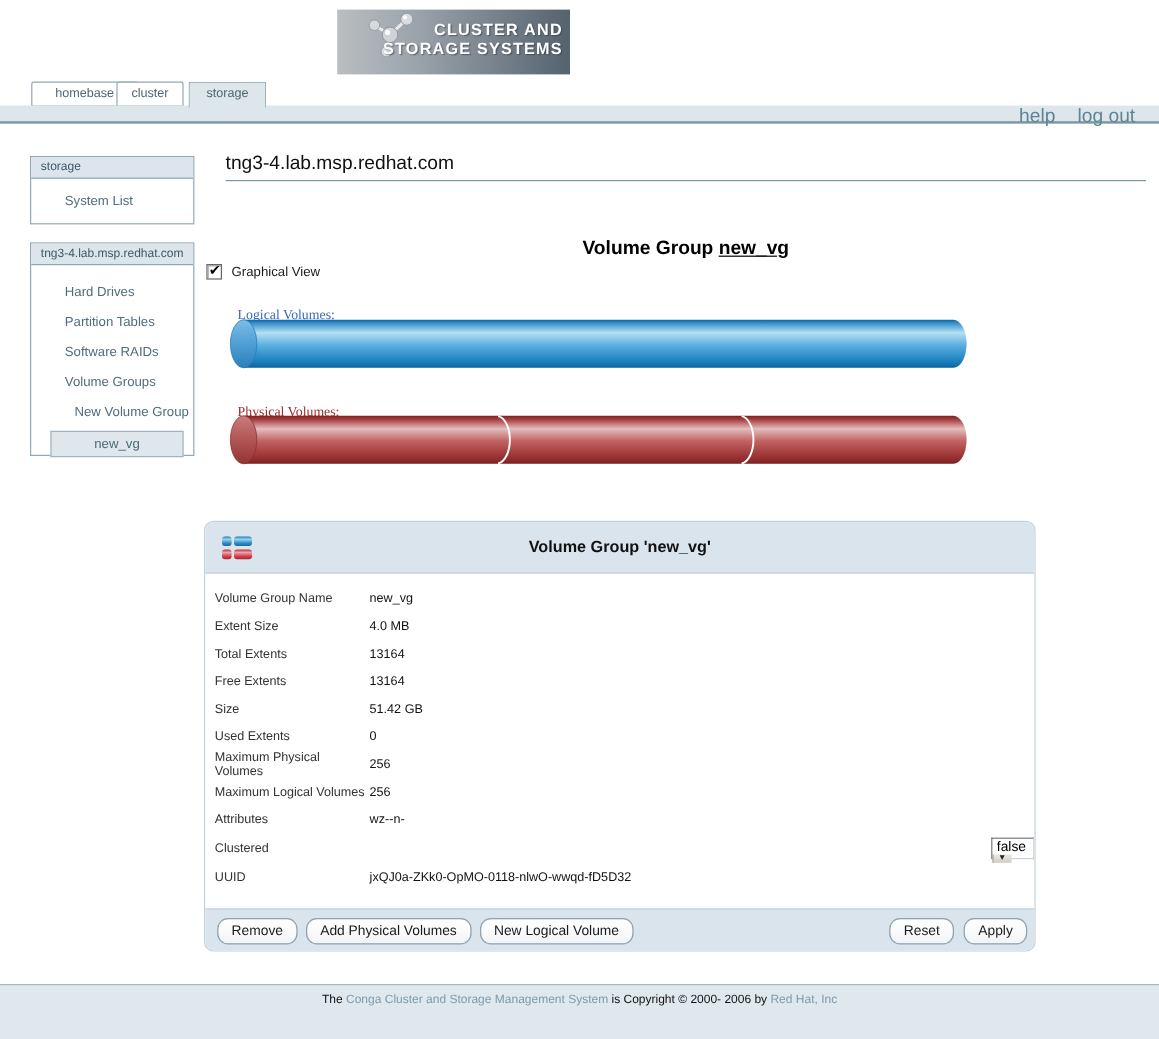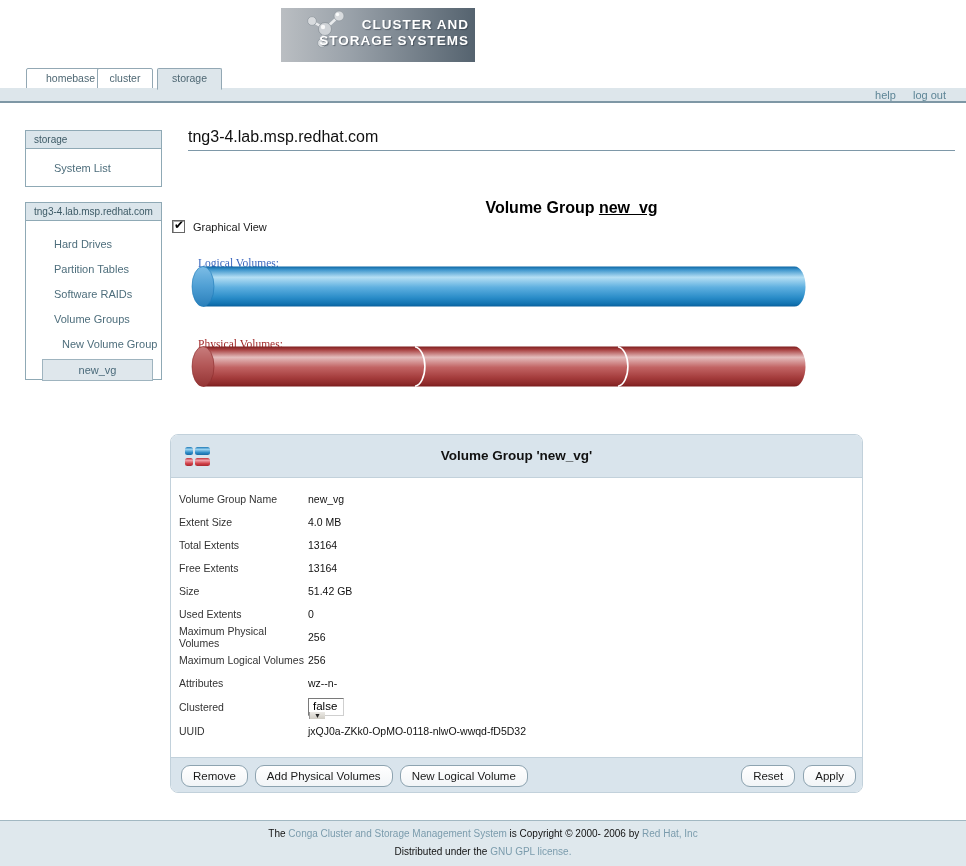--- a/index.html
+++ b/index.html
@@ -21,21 +21,21 @@
     font-weight:bold; font-size:13.5px; letter-spacing:1px; line-height:16px;
     text-shadow:1px 1px 1px rgba(40,50,60,.55); }
   .molecule { position:absolute; left:24px; top:1px; }
 
   
   .tab { position:absolute; top:68px; height:21px; background:#ffffff; border:1px solid #93a8b4;
     border-radius:2px 2px 0 0; font-size:10.5px; color:#4e6773; text-align:center; line-height:19px; cursor:default; }
   .tab.active { background:#dde6eb; border-bottom:1px solid #dde6eb; height:22px; z-index:3; }
   .session-bar { position:absolute; left:0; top:88px; width:966px; height:15px; background:#dde6eb;
     border-bottom:2px solid #7e97a5; }
-  .session-links { position:absolute; right:20px; top:1px; font-size:11px; color:#5d8596; }
+  .session-links { position:absolute; right:20px; top:1px; font-size:16px; color:#5d8596; }
   .session-links span { margin-left:14px; cursor:pointer; }
 
   
   .side-box { position:absolute; left:25px; width:137px; background:#fff; border:1px solid #8fa9b5; }
   .side-box-header { height:18px; background:#dbe5eb; border-bottom:1px solid #8fa9b5;
     font-size:10px; color:#3d5a66; line-height:17px; padding-left:8px; }
   .side-item { font-size:11px; color:#4e6e7c; padding-left:28px; margin-top:13px; cursor:pointer; }
   .side-item.indent { padding-left:36px; }
   .side-item-selected { margin:9px 8px 0 16px; background:#dfe7ec; border:1px solid #9fb4bf;
     text-align:center; padding:4px 0; font-size:11px; color:#4a6a7a; cursor:pointer; }
@@ -257,21 +257,21 @@
         <span class="pvalue">256</span>
       </div>
       <div class="prow">
         <span class="plabel">Maximum Logical Volumes</span>
         <span class="pvalue">256</span>
       </div>
       <div class="prow">
         <span class="plabel">Attributes</span>
         <span class="pvalue">wz--n-</span>
       </div>
-      <div class="prow" style="height:25px;">
+      <div class="prow" style="height:25px;justify-content:space-between;">
         <span class="plabel">Clustered</span>
         <span class="select-box">
           <span class="select-text">false</span>
           <span class="select-arrow">▼</span>
         </span>
       </div>
       <div class="prow">
         <span class="plabel">UUID</span>
         <span class="pvalue">jxQJ0a-ZKk0-OpMO-0118-nlwO-wwqd-fD5D32</span>
       </div>
@@ -283,18 +283,15 @@
       <span class="spacer"></span>
       <button class="btn right">Reset</button>
       <button class="btn right">Apply</button>
     </div>
   </div>
 
   <div class="page-footer">
     <div class="line1">
       <span>The </span><span class="flink">Conga Cluster and Storage Management System</span><span> is Copyright © 2000- 2006 by </span><span class="flink">Red Hat, Inc</span>
     </div>
-    <div class="line2">
-      <span>Distributed under the </span><span class="flink">GNU GPL license.</span>
-    </div>
   </div>
 
 </div>
 
 </body></html>

